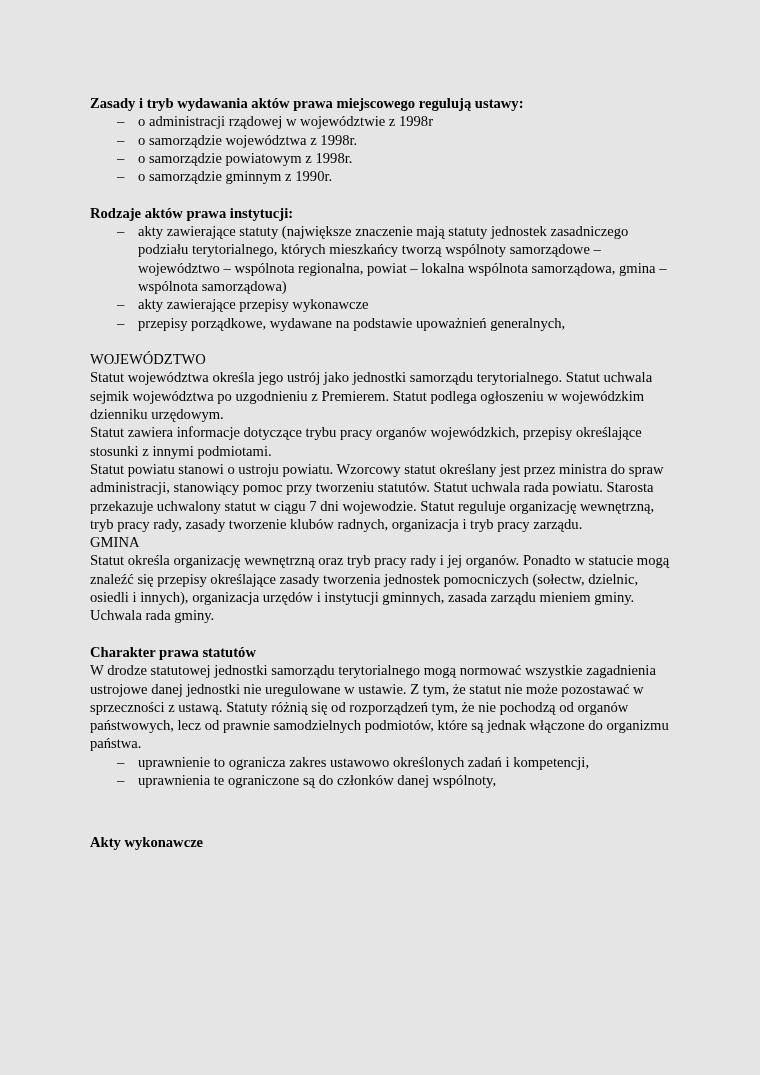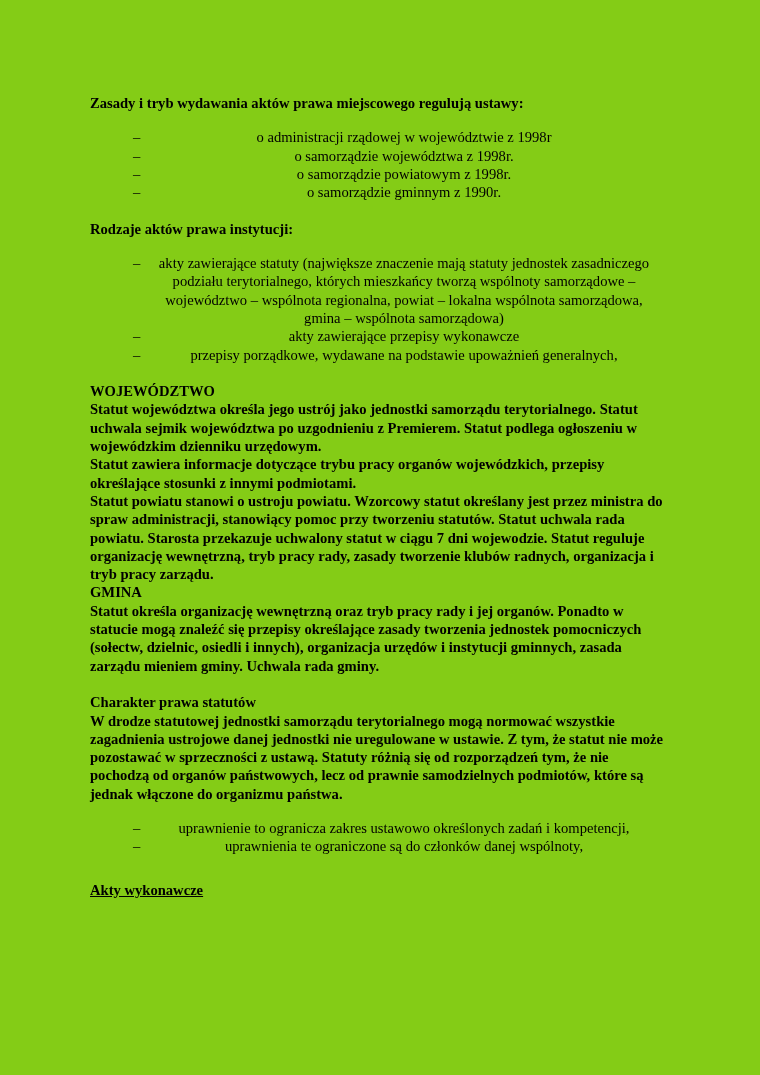--- a/index.html
+++ b/index.html
@@ -5,46 +5,45 @@
   * { box-sizing: border-box; }
   html, body {
     margin: 0;
     padding: 0;
     background: #ffffff;
   }
   .page {
     position: relative;
     width: 760px;
     height: 1075px;
-    background: #84cc16;
+    background: #e5e5e5;
     color: #000000;
     font-family: "Liberation Serif", "DejaVu Serif", serif;
     font-size: 14.6px;
     line-height: 18.3px;
     padding: 94px 90px 0 90px;
     overflow: hidden;
     text-align: left;
   }
   p, h2 {
     margin: 0;
     padding: 0;
     font-size: inherit;
     line-height: inherit;
-    font-weight: bold;
+    font-weight: normal;
   }
   .h {
     font-weight: bold;
   }
   .gap  { margin-top: 18.3px; }
-  .gap2 { margin-top: 25px; text-decoration: underline; }
+  .gap2 { margin-top: 44px; }
   ul.doc-list {
     list-style: none;
-    margin: 16px;
+    margin: 0;
     padding: 0;
-    text-align: center;
   }
   ul.doc-list li {
     position: relative;
     padding-left: 48px;
   }
   ul.doc-list li::before {
     content: "\2013";
     position: absolute;
     left: 27px;
     top: 0;

